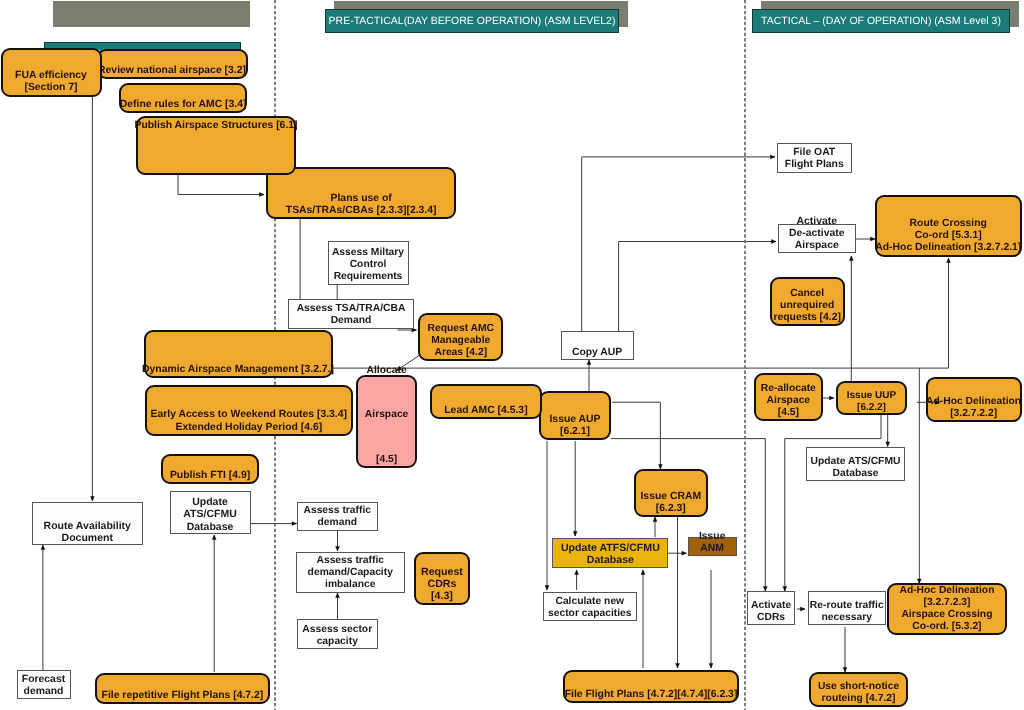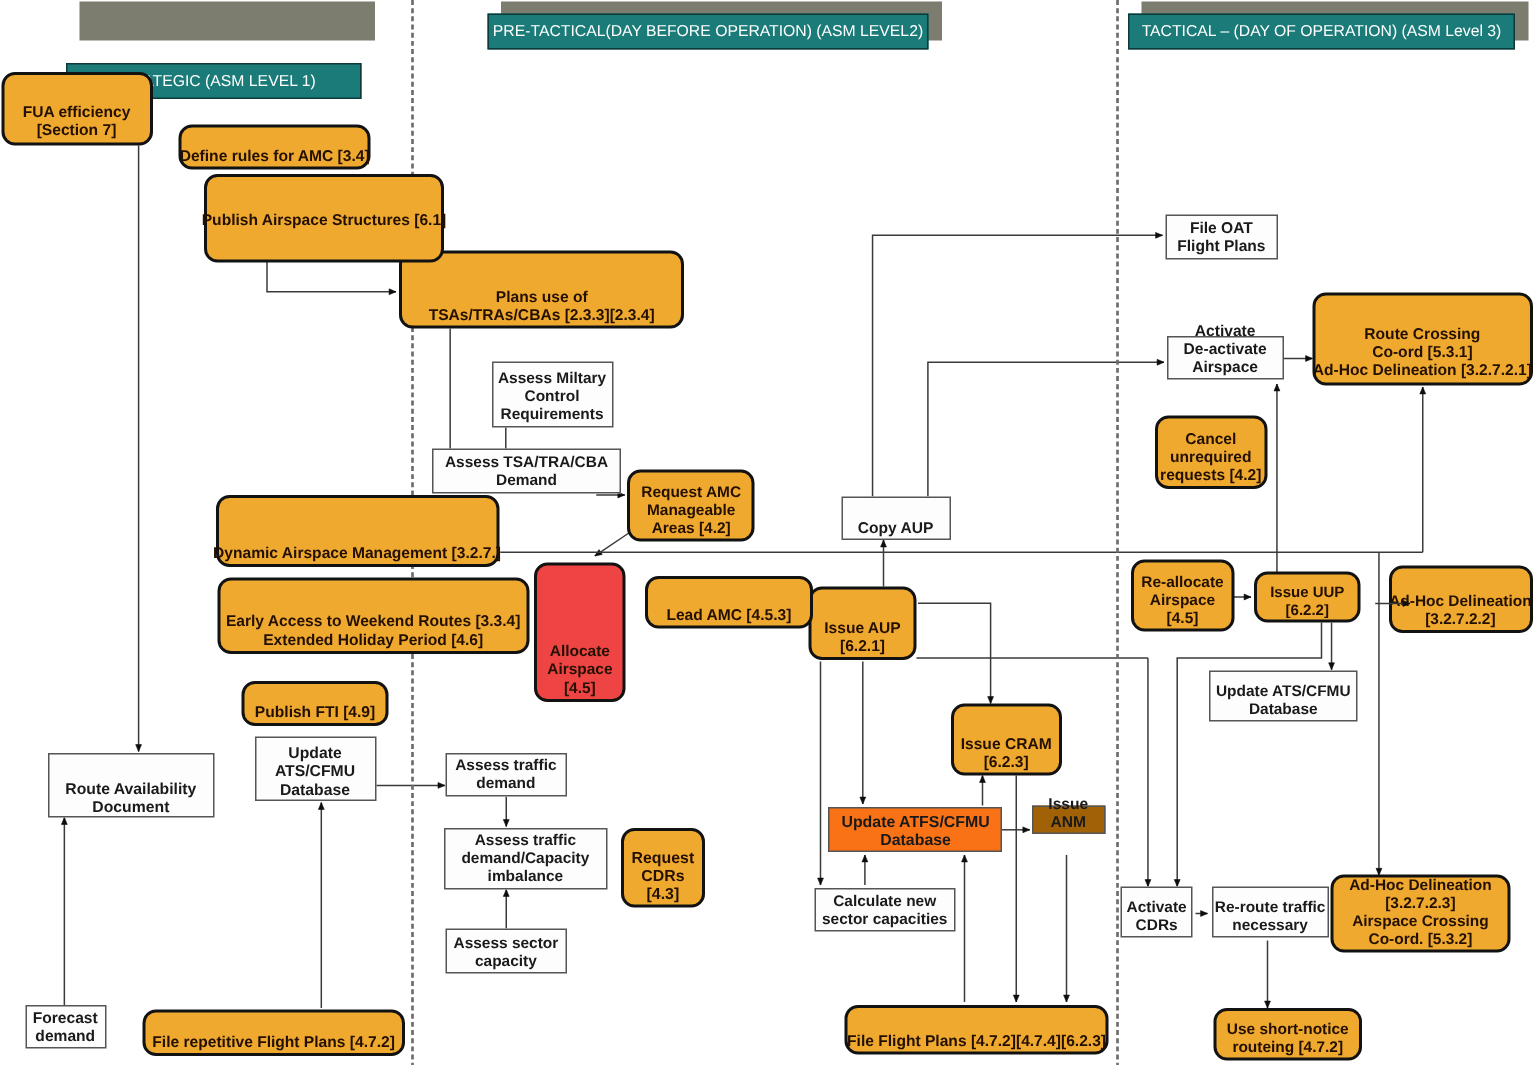--- a/index.html
+++ b/index.html
@@ -195,24 +195,27 @@
     <div class="colhdr">
       <div class="shadow" style="left: 761px; top: 1px; width: 258px; height: 26px; background: rgb(125, 125, 111);"></div>
       <div class="bar" style="left: 752px; top: 9px; width: 258px; height: 24px; background: rgb(27, 123, 120); color: rgb(255, 255, 255);">
         <span>TACTICAL – (DAY OF OPERATION) (ASM Level 3)</span>
       </div>
     </div>
     <div class="node process" style="left: 0.5px; top: 48.3px; width: 101px; height: 48.3px; font-size: 10.4px; z-index: 200; background: rgb(239, 169, 47); border-color: rgb(18, 18, 18); color: rgb(36, 16, 0);">
       <span class="ln">FUA efficiency</span>
       <span class="ln">[Section 7]</span>
     </div>
+    <div class="node process" style="left: 96.5px; top: 48.8px; width: 151px; height: 30.7px; font-size: 10.4px; z-index: 199; background: rgb(239, 169, 47); border-color: rgb(18, 18, 18); color: rgb(36, 16, 0);">
+      <span class="ln">Review national airspace [3.2]</span>
+    </div>
     <div class="node process" style="left: 119.1px; top: 83.4px; width: 128px; height: 29.8px; font-size: 10.4px; z-index: 198; padding-top: 11.2px; padding-bottom: 0px; background: rgb(239, 169, 47); border-color: rgb(18, 18, 18); color: rgb(36, 16, 0);">
       <span class="ln">Define rules for AMC [3.4]</span>
     </div>
-    <div class="node process" style="left: 136px; top: 115.6px; width: 160px; height: 59px; font-size: 10.4px; z-index: 197; padding-top: 0px; padding-bottom: 18px; background: rgb(239, 169, 47); border-color: rgb(18, 18, 18); color: rgb(36, 16, 0);">
+    <div class="node process" style="left: 136px; top: 115.6px; width: 160px; height: 59px; font-size: 10.4px; z-index: 197; padding-top: 0px; padding-bottom: 40px; background: rgb(239, 169, 47); border-color: rgb(18, 18, 18); color: rgb(36, 16, 0);">
       <span class="ln">Publish Airspace Structures [6.1]</span>
     </div>
     <div class="node process" style="left: 265.9px; top: 167.3px; width: 190.5px; height: 52px; font-size: 10.4px; z-index: 196; background: rgb(239, 169, 47); border-color: rgb(18, 18, 18); color: rgb(36, 16, 0);">
       <span class="ln">Plans use of</span>
       <span class="ln">TSAs/TRAs/CBAs [2.3.3][2.3.4]</span>
     </div>
     <div class="node rect" style="left: 327.5px; top: 241px; width: 81px; height: 43.5px; font-size: 10.3px; z-index: 195; background: rgb(253, 253, 253); border-color: rgb(85, 85, 85); color: rgb(26, 26, 26);">
       <span class="ln">Assess Miltary</span>
       <span class="ln">Control</span>
       <span class="ln">Requirements</span>
@@ -226,21 +229,21 @@
       <span class="ln">Manageable</span>
       <span class="ln">Areas [4.2]</span>
     </div>
     <div class="node process" style="left: 143.5px; top: 329.9px; width: 189px; height: 48.2px; font-size: 10.4px; z-index: 192; background: rgb(239, 169, 47); border-color: rgb(18, 18, 18); color: rgb(36, 16, 0);">
       <span class="ln">Dynamic Airspace Management [3.2.7.]</span>
     </div>
     <div class="node process" style="left: 144.8px; top: 385.2px; width: 208px; height: 50.5px; font-size: 10.4px; z-index: 191; background: rgb(239, 169, 47); border-color: rgb(18, 18, 18); color: rgb(36, 16, 0);">
       <span class="ln">Early Access to Weekend Routes [3.3.4]</span>
       <span class="ln">Extended Holiday Period [4.6]</span>
     </div>
-    <div class="node process" style="left: 355.9px; top: 375.2px; width: 61.4px; height: 92.4px; font-size: 10.3px; z-index: 190; background: #ef4444; border-color: rgb(18, 18, 18); color: rgb(36, 16, 0);">
+    <div class="node process" style="left: 355.9px; top: 375.2px; width: 61.4px; height: 92.4px; font-size: 10.3px; z-index: 190; background: #fca5a5; border-color: rgb(18, 18, 18); color: rgb(36, 16, 0); gap: 32px;">
       <span class="ln">Allocate</span>
       <span class="ln">Airspace</span>
       <span class="ln">[4.5]</span>
     </div>
     <div class="node process" style="left: 429.8px; top: 384.2px; width: 112.3px; height: 35px; font-size: 10.4px; z-index: 189; background: rgb(239, 169, 47); border-color: rgb(18, 18, 18); color: rgb(36, 16, 0);">
       <span class="ln">Lead AMC [4.5.3]</span>
     </div>
     <div class="node process" style="left: 539.3px; top: 391.4px; width: 71.4px; height: 48.6px; font-size: 10.4px; z-index: 188; background: rgb(239, 169, 47); border-color: rgb(18, 18, 18); color: rgb(36, 16, 0);">
       <span class="ln">Issue AUP</span>
       <span class="ln">[6.2.1]</span>
@@ -282,21 +285,21 @@
     </div>
     <div class="node process" style="left: 414.1px; top: 551.8px; width: 55.7px; height: 53px; font-size: 10.6px; z-index: 178; background: rgb(239, 169, 47); border-color: rgb(18, 18, 18); color: rgb(36, 16, 0);">
       <span class="ln">Request</span>
       <span class="ln">CDRs</span>
       <span class="ln">[4.3]</span>
     </div>
     <div class="node process" style="left: 633.6px; top: 469px; width: 74.4px; height: 48.3px; font-size: 10.4px; z-index: 177; background: rgb(239, 169, 47); border-color: rgb(18, 18, 18); color: rgb(36, 16, 0);">
       <span class="ln">Issue CRAM</span>
       <span class="ln">[6.2.3]</span>
     </div>
-    <div class="node rect" style="left: 552.4px; top: 538.2px; width: 116px; height: 29.4px; font-size: 10.6px; z-index: 176; background: #f97316; border-color: rgb(85, 85, 85); color: rgb(26, 26, 26);">
+    <div class="node rect" style="left: 552.4px; top: 538.2px; width: 116px; height: 29.4px; font-size: 10.6px; z-index: 176; background: #eab308; border-color: rgb(85, 85, 85); color: rgb(26, 26, 26);">
       <span class="ln">Update ATFS/CFMU</span>
       <span class="ln">Database</span>
     </div>
     <div class="node rect" style="left: 687.6px; top: 537.4px; width: 49.2px; height: 19px; font-size: 10.4px; z-index: 175; background: #a16207; border-color: rgb(85, 85, 85); color: rgb(26, 26, 26);">
       <span class="ln">Issue</span>
       <span class="ln">ANM</span>
     </div>
     <div class="node rect" style="left: 499.6px; top: 592px; width: 94.4px; height: 29.2px; font-size: 10.3px; z-index: 174; background: rgb(253, 253, 253); border-color: rgb(85, 85, 85); color: rgb(26, 26, 26); margin-left: 43px;">
       <span class="ln">Calculate new</span>
       <span class="ln">sector capacities</span>

